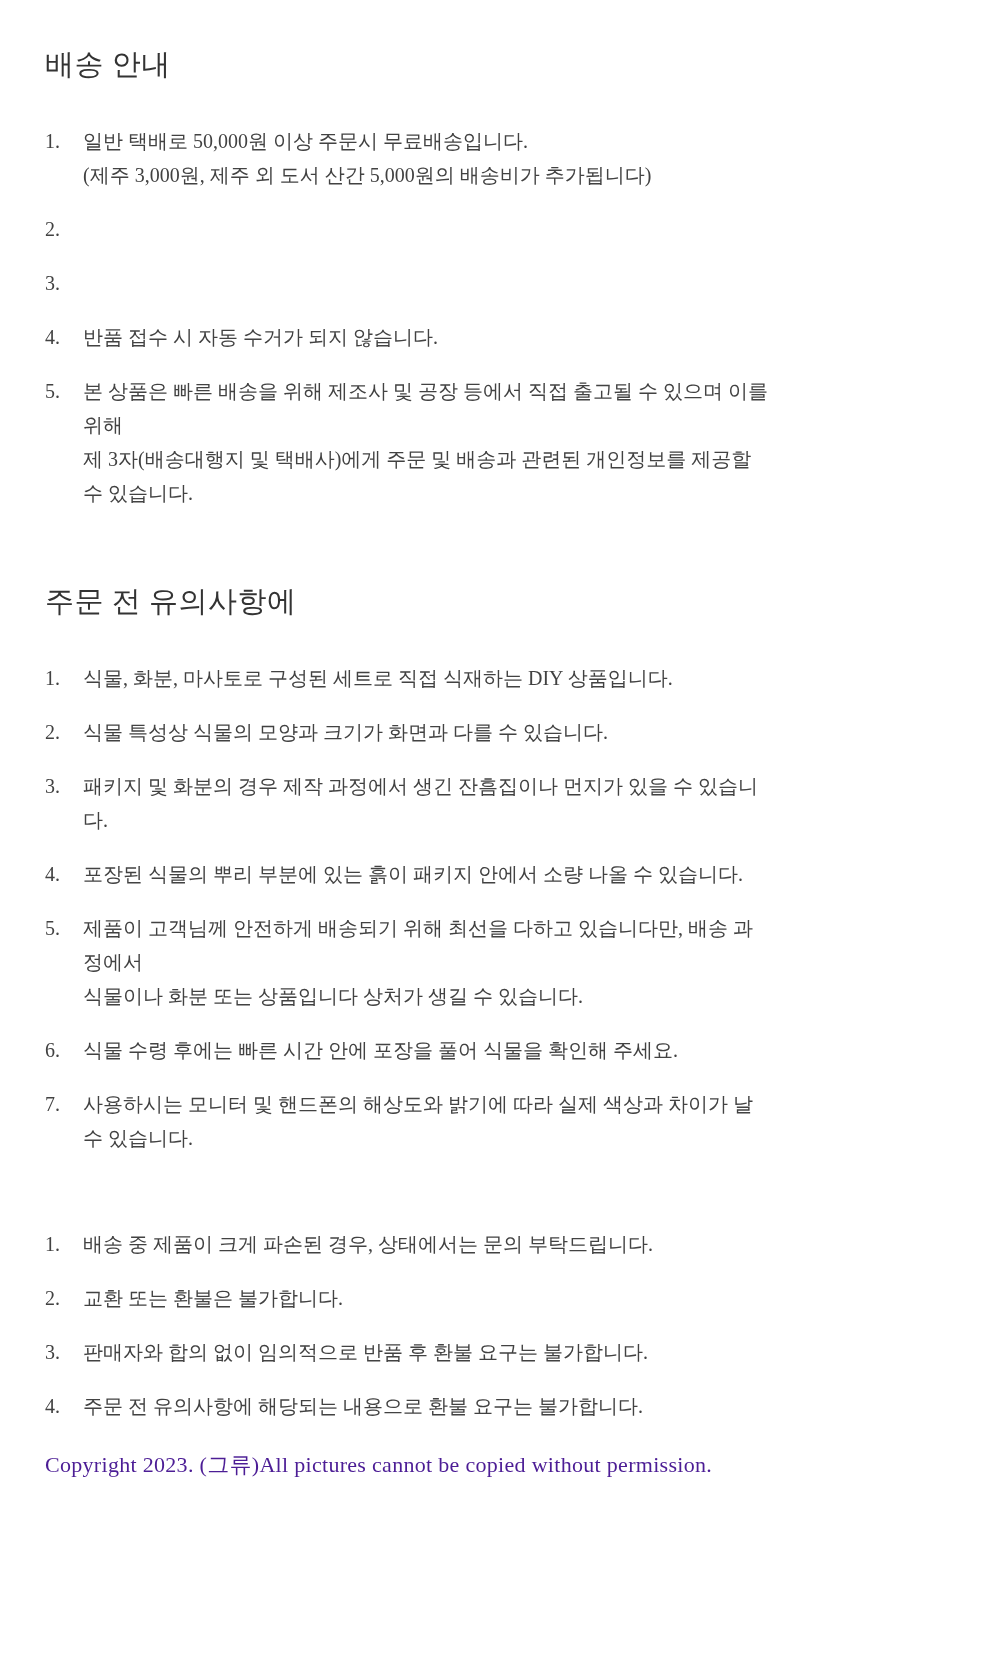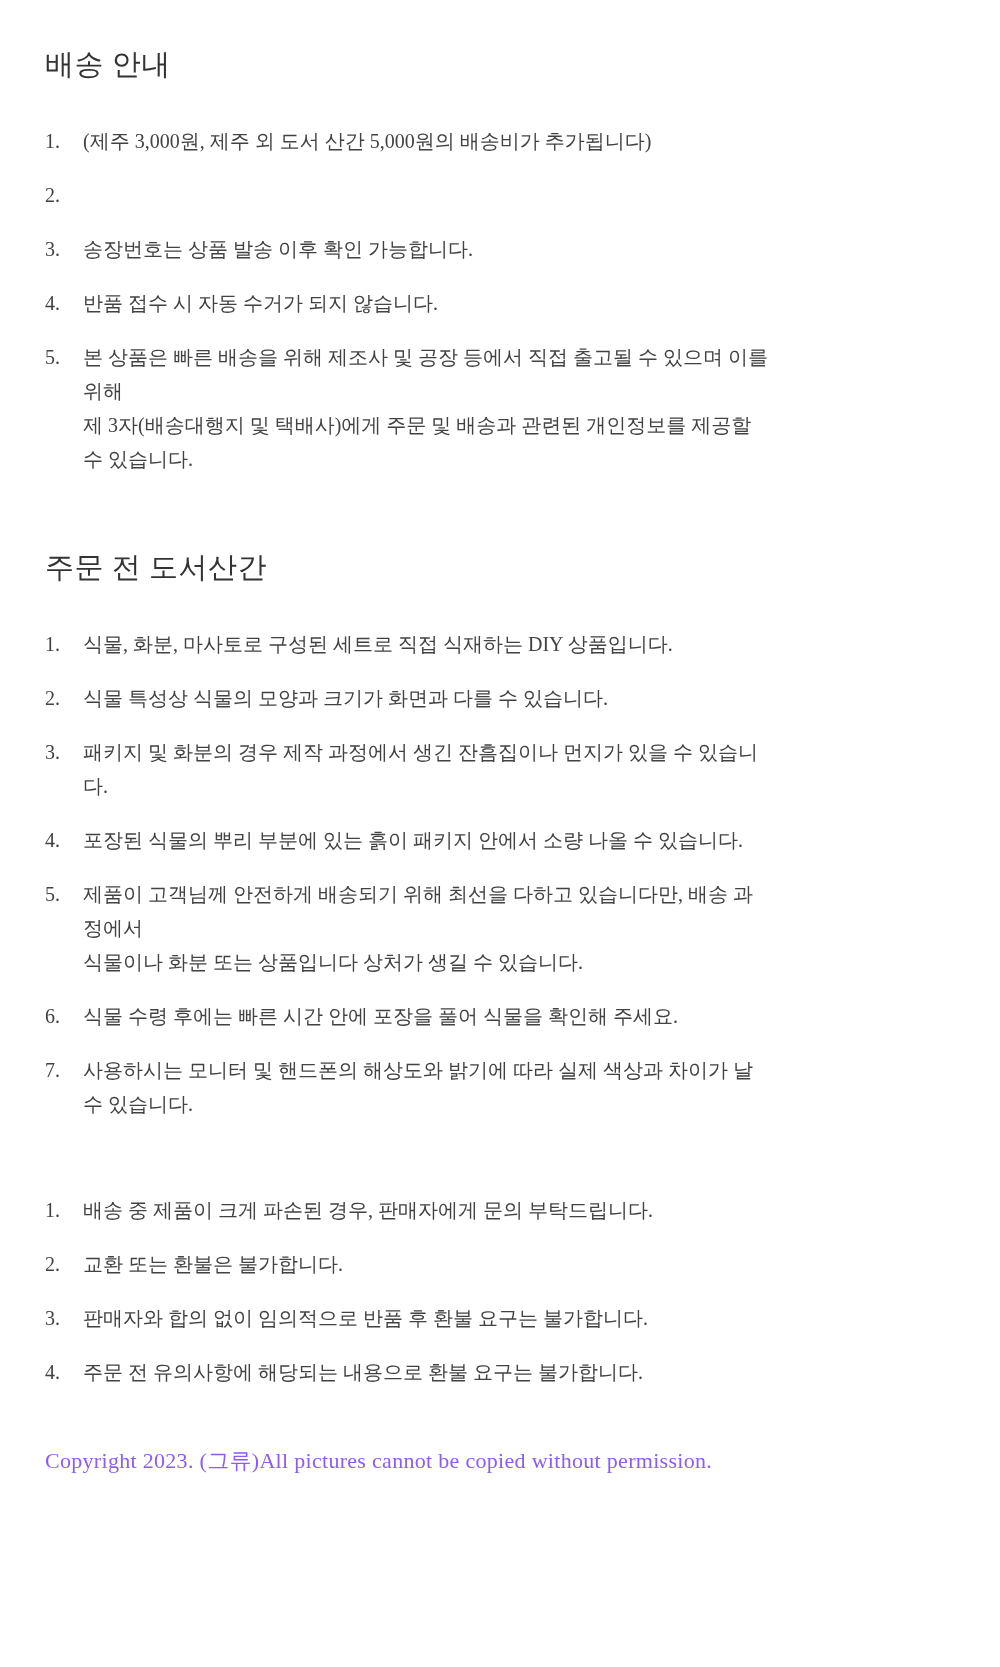--- a/index.html
+++ b/index.html
@@ -17,71 +17,71 @@
   section { margin: 0; }
   section + section { margin-top: 72px; }
   .item {
     display: flex; align-items: flex-start;
     font-size: 20px; line-height: 34px;
     margin: 0 0 20px 0; color: #424242;
   }
   .num { width: 38px; flex-shrink: 0; }
   .txt { flex: 1; }
   .footer {
-    margin-top: 55px;
+    margin-top: 25px;
     font-size: 22px; line-height: 34px;
-    color: #8b5cf6; letter-spacing: 0.3px;
+    color: #4c1d95; letter-spacing: 0.3px;
   }
 </style>
 </head>
 <body>
 
 <div class="page">
 
   <section>
     <h2 class="section-heading">배송 안내</h2>
 
     <div class="item">
       <span class="num">1.</span>
       <div class="txt">
+        <div>일반 택배로 50,000원 이상 주문시 무료배송입니다.</div>
         <div>(제주 3,000원, 제주 외 도서 산간 5,000원의 배송비가 추가됩니다)</div>
       </div>
     </div>
 
     <div class="item">
       <span class="num">2.</span>
       <div class="txt">
       </div>
     </div>
 
     <div class="item">
       <span class="num">3.</span>
       <div class="txt">
-        <div>송장번호는 상품 발송 이후 확인 가능합니다.</div>
       </div>
     </div>
 
     <div class="item">
       <span class="num">4.</span>
       <div class="txt">
         <div>반품 접수 시 자동 수거가 되지 않습니다.</div>
       </div>
     </div>
 
     <div class="item">
       <span class="num">5.</span>
       <div class="txt">
         <div>본 상품은 빠른 배송을 위해 제조사 및 공장 등에서 직접 출고될 수 있으며 이를 위해</div>
         <div>제 3자(배송대행지 및 택배사)에게 주문 및 배송과 관련된 개인정보를 제공할 수 있습니다.</div>
       </div>
     </div>
   </section>
 
   <section>
-    <h2 class="section-heading">주문 전 도서산간</h2>
+    <h2 class="section-heading">주문 전 유의사항에</h2>
 
     <div class="item">
       <span class="num">1.</span>
       <div class="txt">
         <div>식물, 화분, 마사토로 구성된 세트로 직접 식재하는 DIY 상품입니다.</div>
       </div>
     </div>
 
     <div class="item">
       <span class="num">2.</span>
@@ -125,21 +125,21 @@
         <div>사용하시는 모니터 및 핸드폰의 해상도와 밝기에 따라 실제 색상과 차이가 날 수 있습니다.</div>
       </div>
     </div>
   </section>
 
   <section>
 
     <div class="item">
       <span class="num">1.</span>
       <div class="txt">
-        <div>배송 중 제품이 크게 파손된 경우, 판매자에게 문의 부탁드립니다.</div>
+        <div>배송 중 제품이 크게 파손된 경우, 상태에서는 문의 부탁드립니다.</div>
       </div>
     </div>
 
     <div class="item">
       <span class="num">2.</span>
       <div class="txt">
         <div>교환 또는 환불은 불가합니다.</div>
       </div>
     </div>
 

